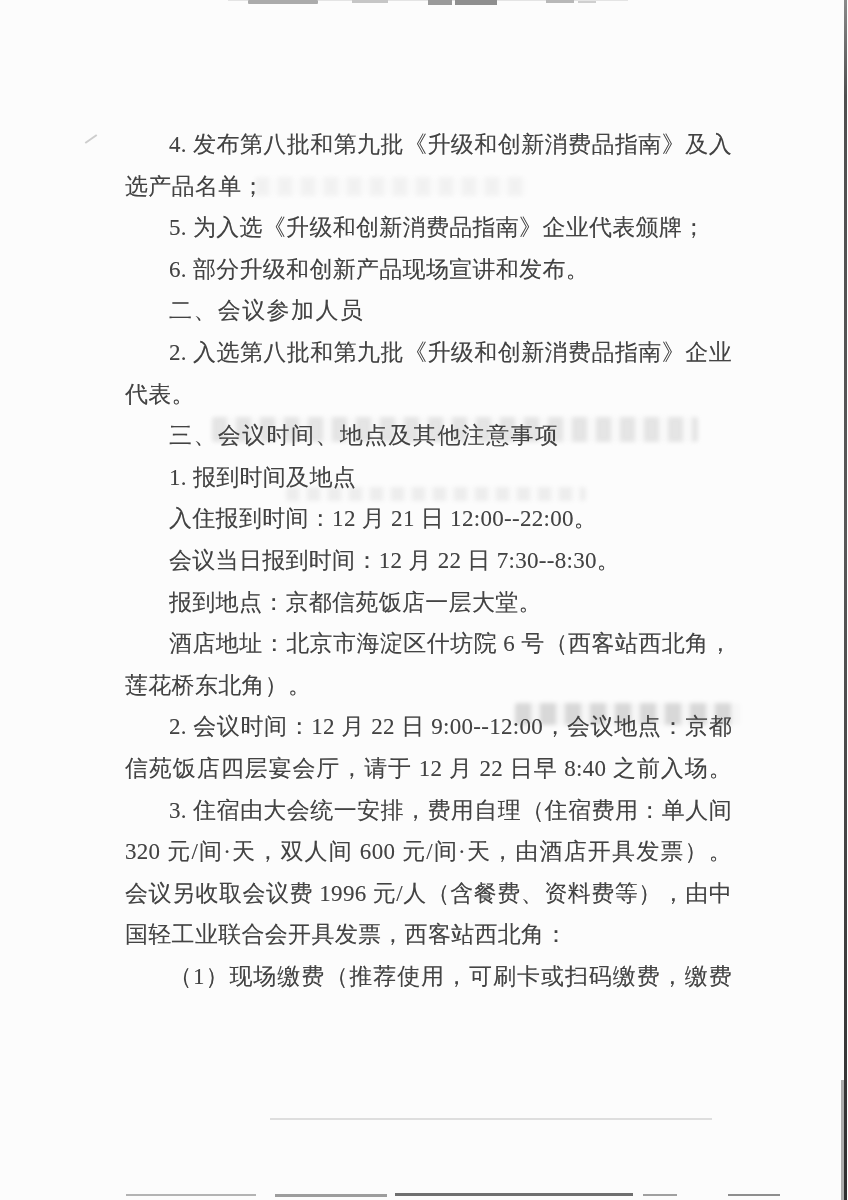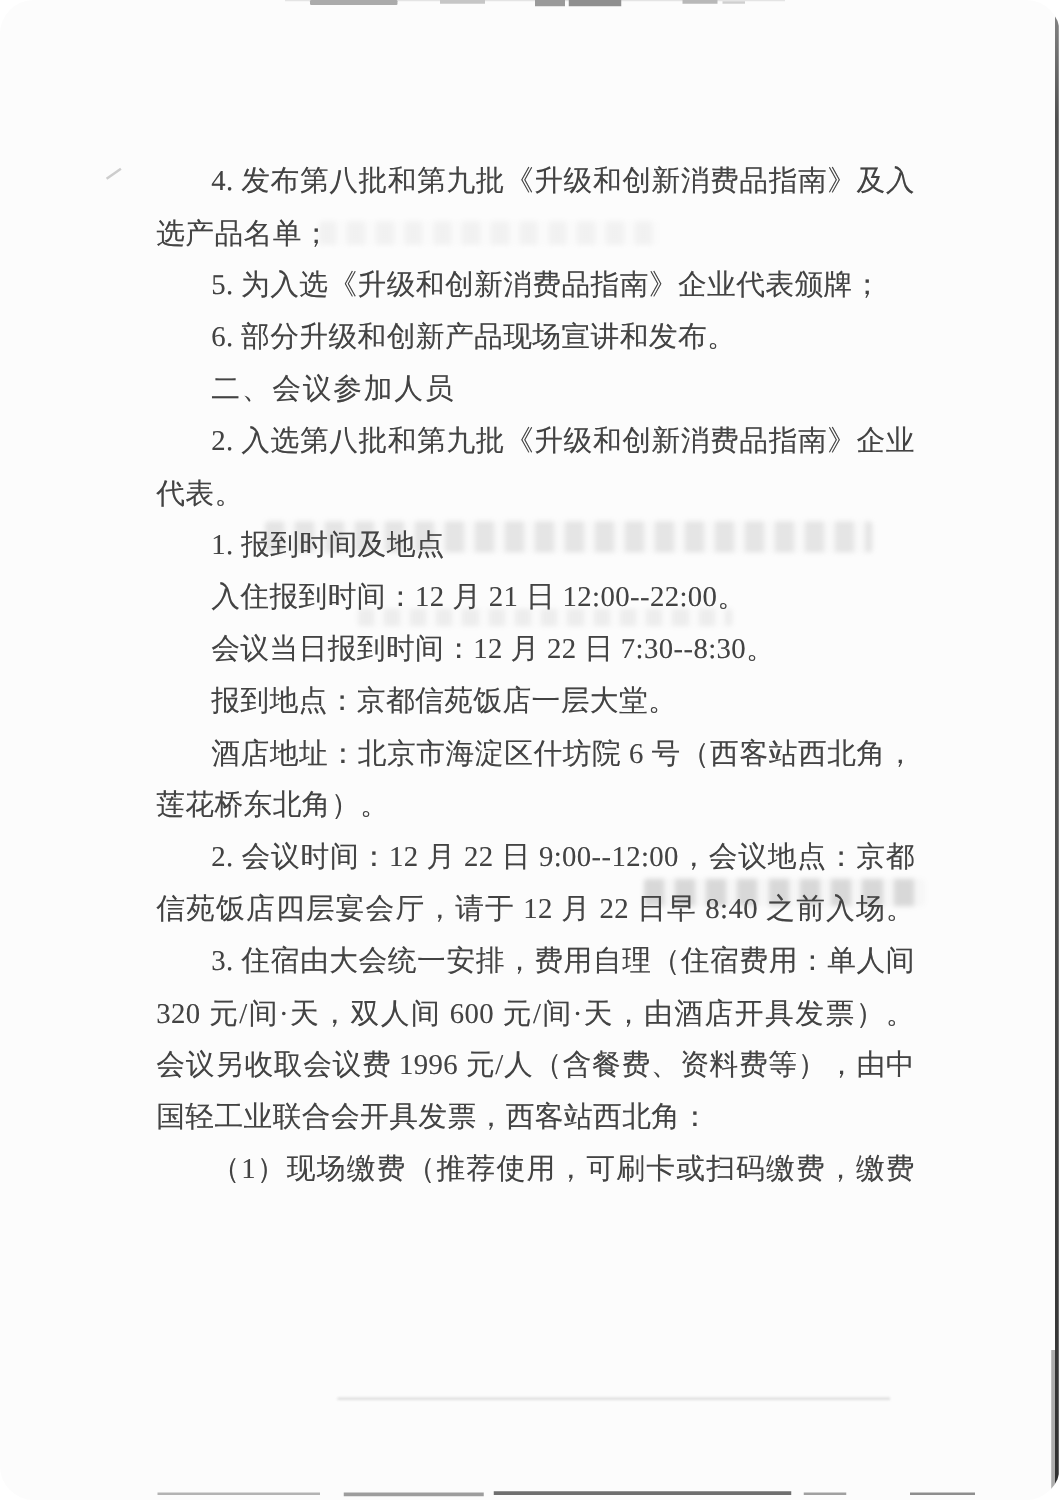--- a/index.html
+++ b/index.html
@@ -12,21 +12,20 @@
     height: 1200px;
     overflow: hidden;
   }
   .page {
     position: relative;
     width: 848px;
     height: 1200px;
     background: var(--paper, #fcfcfc);
     overflow: hidden;
     font-family: "Liberation Serif", "DejaVu Serif", serif;
-    border-radius: 27px;
   }
   
   .textblock {
     position: absolute;
     left: 125px;
     top: 124px;
     width: 607px;
     color: var(--ink, #434343);
   }
   .ln {
@@ -112,20 +111,21 @@
   <div class="art smudge s3"></div>
 
   <div class="textblock">
     <div class="ln ind just">4. 发布第八批和第九批《升级和创新消费品指南》及入</div>
     <div class="ln">选产品名单；</div>
     <div class="ln ind">5. 为入选《升级和创新消费品指南》企业代表颁牌；</div>
     <div class="ln ind">6. 部分升级和创新产品现场宣讲和发布。</div>
     <div class="ln ind bold">二、会议参加人员</div>
     <div class="ln ind just">2. 入选第八批和第九批《升级和创新消费品指南》企业</div>
     <div class="ln">代表。</div>
+    <div class="ln ind bold">三、会议时间、地点及其他注意事项</div>
     <div class="ln ind">1. 报到时间及地点</div>
     <div class="ln ind">入住报到时间：12 月 21 日 12:00--22:00。</div>
     <div class="ln ind">会议当日报到时间：12 月 22 日 7:30--8:30。</div>
     <div class="ln ind">报到地点：京都信苑饭店一层大堂。</div>
     <div class="ln ind just">酒店地址：北京市海淀区什坊院 6 号（西客站西北角，</div>
     <div class="ln">莲花桥东北角）。</div>
     <div class="ln ind just">2. 会议时间：12 月 22 日 9:00--12:00，会议地点：京都</div>
     <div class="ln just">信苑饭店四层宴会厅，请于 12 月 22 日早 8:40 之前入场。</div>
     <div class="ln ind just">3. 住宿由大会统一安排，费用自理（住宿费用：单人间</div>
     <div class="ln just">320 元/间·天，双人间 600 元/间·天，由酒店开具发票）。</div>

